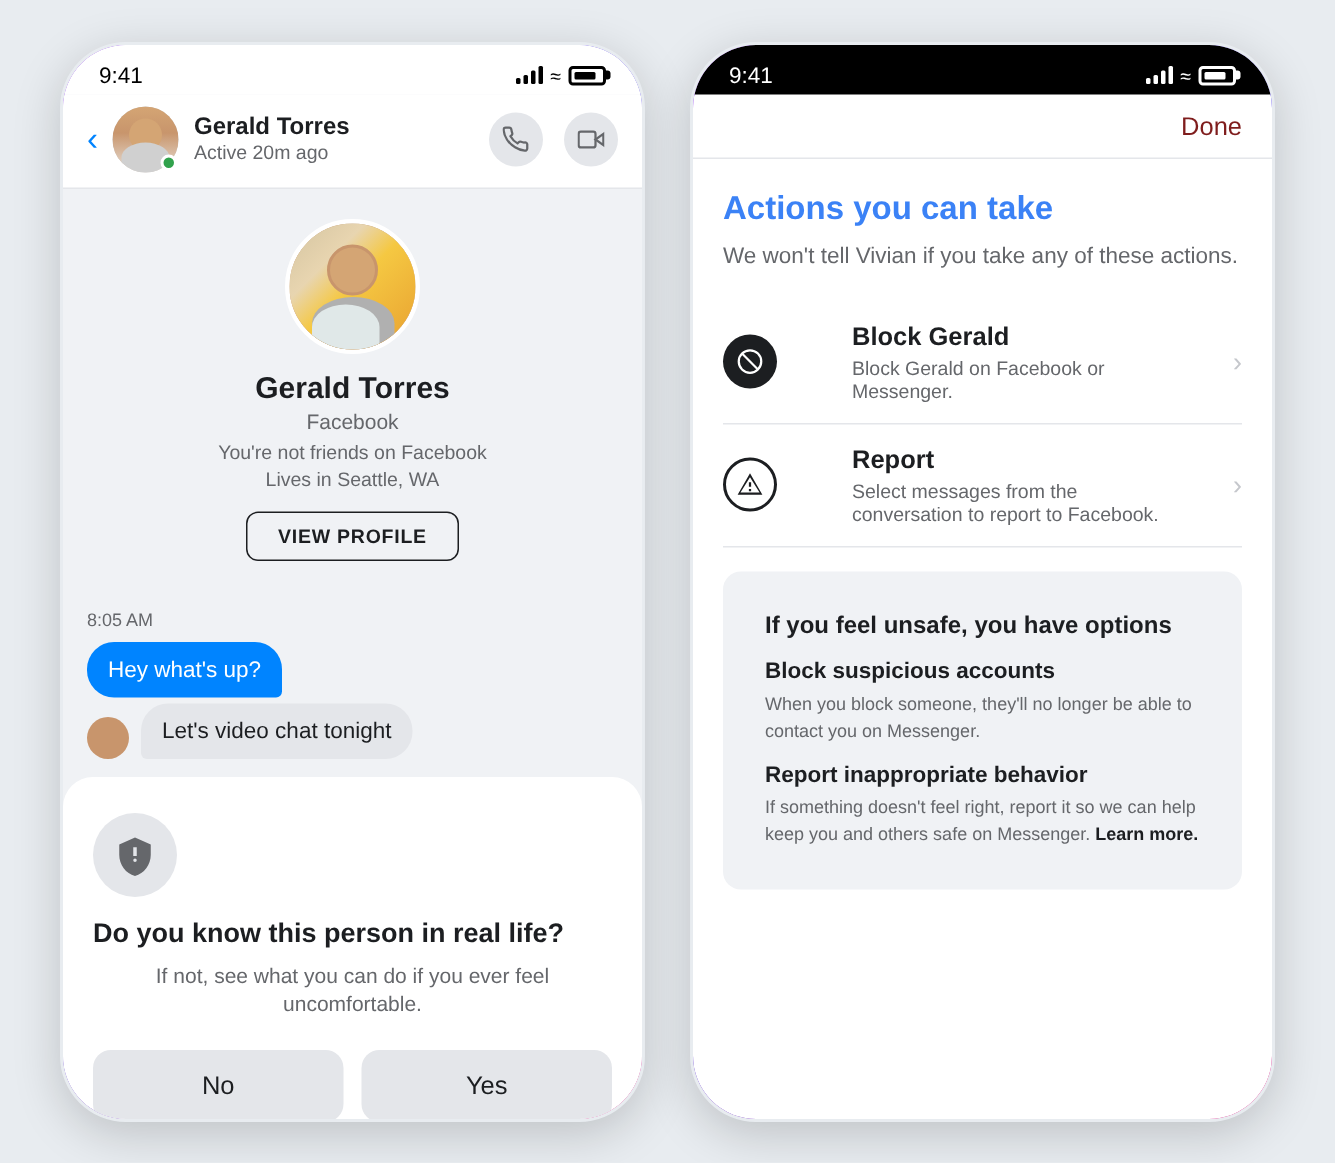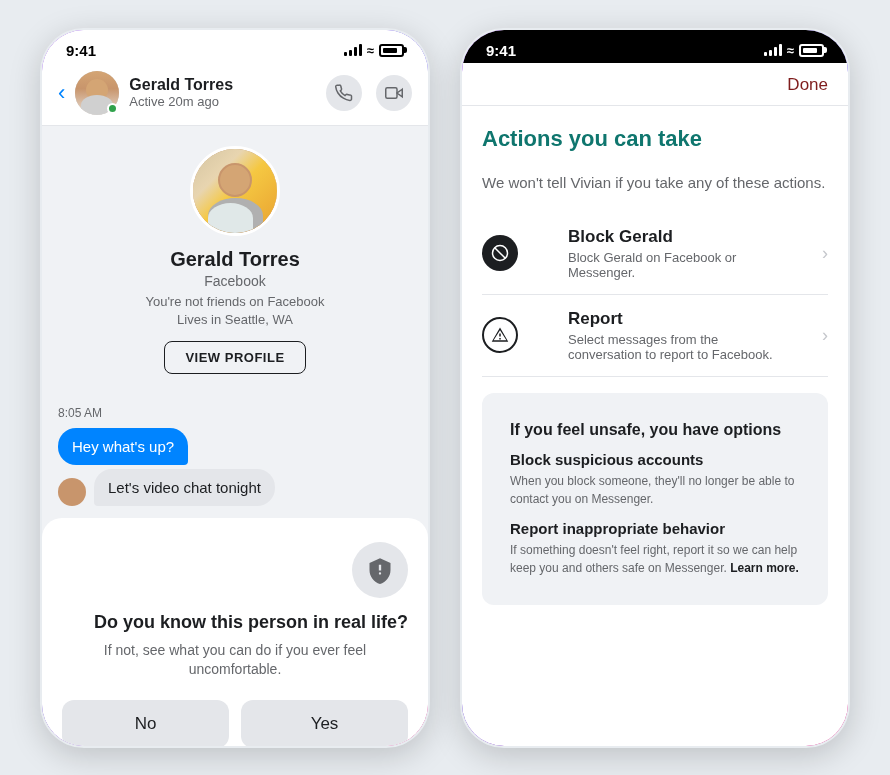--- a/index.html
+++ b/index.html
@@ -45,21 +45,21 @@
       position: relative;
     }
 
     
     .status-bar {
       display: flex;
       justify-content: space-between;
       align-items: center;
       padding: 12px 24px 4px;
       font-size: 15px;
-      font-weight: 700;
+      font-weight: 400;
       background: #fff;
     }
     .status-bar.dark {
       background: #000;
       color: #fff;
     }
     .status-icons {
       display: flex;
       align-items: center;
       gap: 5px;
@@ -304,21 +304,21 @@
       flex-shrink: 0;
     }
 
     
     .bottom-sheet {
       background: #fff;
       border-radius: 20px 20px 0 0;
       padding: 24px 20px 20px;
       display: flex;
       flex-direction: column;
-      align-items: flex-end;
+      align-items: flex-start;
       text-align: center;
     }
     .shield-icon-lg {
       width: 56px; height: 56px;
       border-radius: 50%;
       background: #e4e6ea;
       display: flex; align-items: center; justify-content: center;
       margin-bottom: 14px;
     }
     .sheet-title {
@@ -367,22 +367,22 @@
       font-weight: 400;
       cursor: pointer;
       background: none; border: none; text-align: center;
     }
     .actions-content {
       padding: 20px 20px 0;
     }
     .actions-title {
       font-size: 22px;
       font-weight: 700;
-      color: #0f766e;
-      margin-bottom: 20px;
+      color: #3b82f6;
+      margin-bottom: 8px;
     }
     .actions-subtitle {
       font-size: 15px;
       color: #65676b;
       margin-bottom: 20px;
       line-height: 1.4;
     }
     .action-item {
       display: flex;
       align-items: center;

